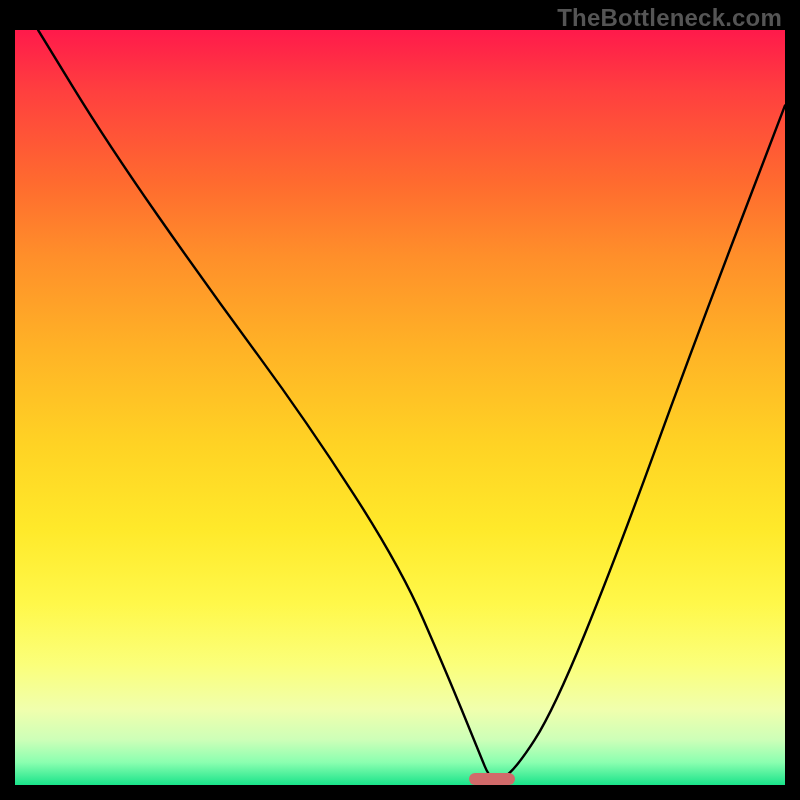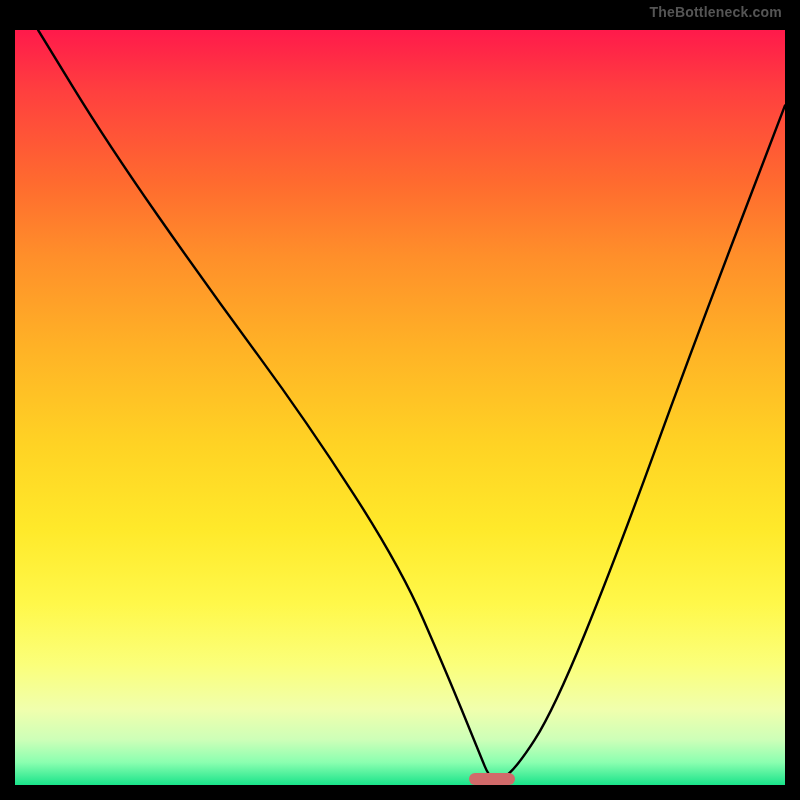--- a/index.html
+++ b/index.html
@@ -15,21 +15,21 @@
     position: relative;
     width: 800px;
     height: 800px;
     background: #000;
   }
   .watermark {
     position: absolute;
     top: 4px;
     right: 18px;
     color: #555;
-    font-size: 14px;
+    font-size: 24px;
     font-weight: 600;
     letter-spacing: 0.2px;
     user-select: none;
   }
   .plot-area {
     position: absolute;
     left: 15px;
     top: 30px;
     width: 770px;
     height: 755px;

